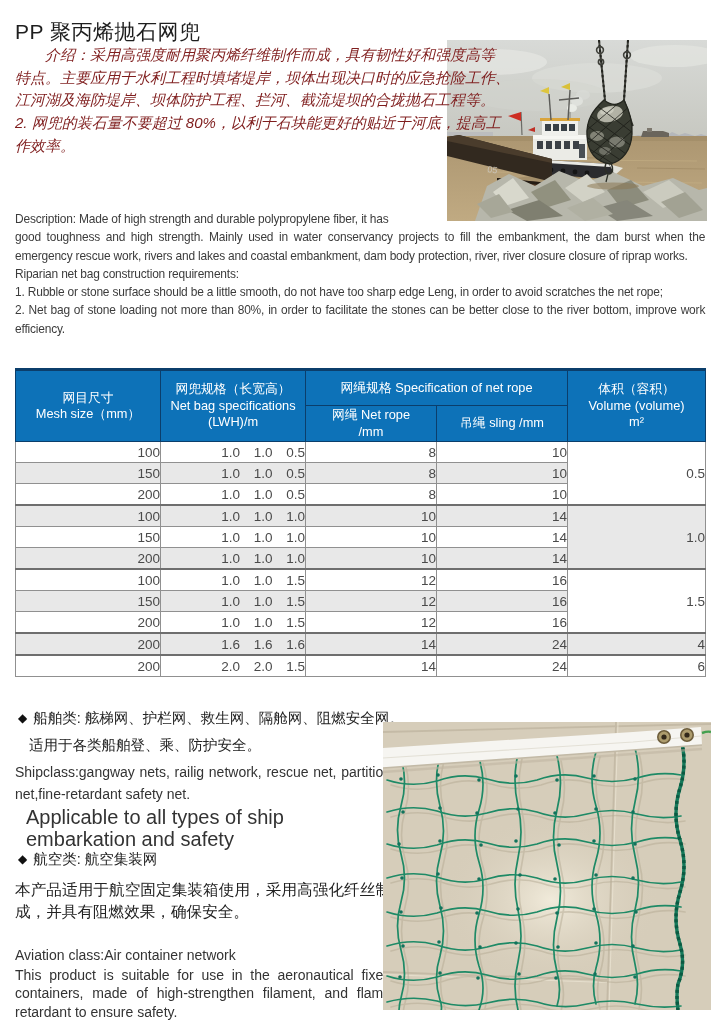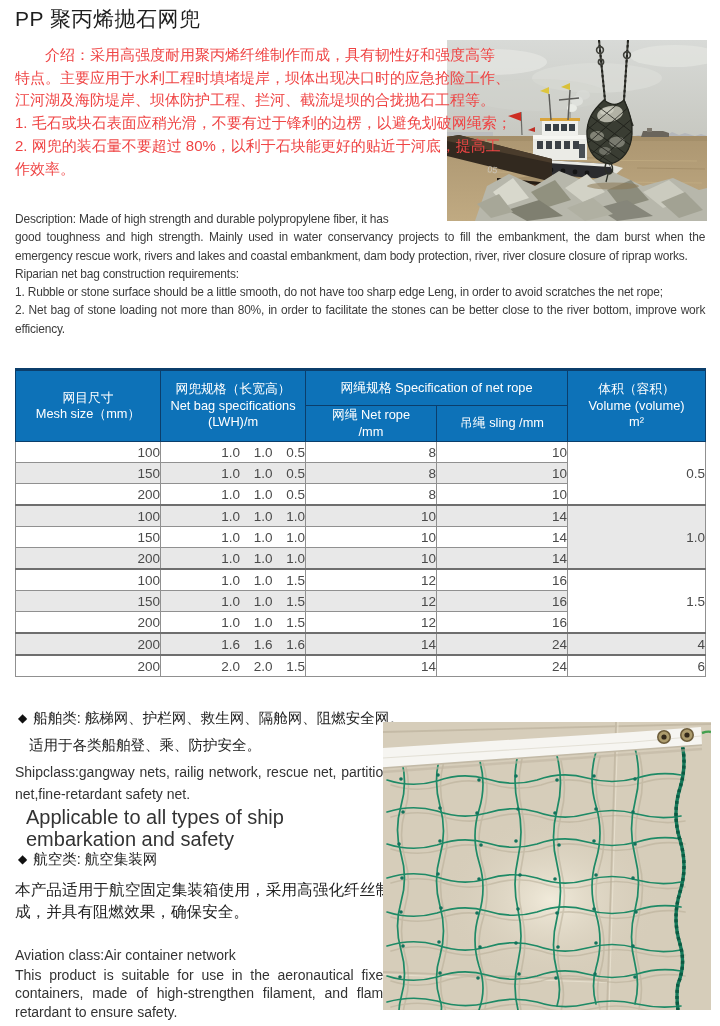--- a/index.html
+++ b/index.html
@@ -2,26 +2,26 @@
 <html><head>
 <meta charset="utf-8">
 <style>
   html,body { margin:0; padding:0; background:#ffffff; }
   .page {
     position:relative; width:720px; height:1026px; background:#fff;
     font-family:"Liberation Sans","DejaVu Sans",sans-serif; color:#3a3a3a;
     overflow:hidden;
   }
   .title {
-    position:absolute; left:15px; top:5px;
+    position:absolute; left:15px; top:18px;
     font-size:21px; font-weight:500; color:#1e1e1e; letter-spacing:.5px;
   }
   
   .intro { position:absolute; left:15px; top:44px; width:434px;
-           font-size:15px; line-height:22.7px; color:#ef4444; }
+           font-size:15px; line-height:22.7px; color:#7f1d1d;font-style:italic; }
   .intro .ln { white-space:nowrap; }
   
   .desc { position:absolute; left:15px; top:210px; width:751px;
           transform:scaleX(.919); transform-origin:left top;
           font-size:13px; line-height:18.3px; letter-spacing:-.2px;
           text-align:justify; color:#3c3c3c; }
   
   .photo-top { position:absolute; left:447px; top:40px; width:260px; height:181px; }
   .photo-net { position:absolute; left:383px; top:722px; width:328px; height:288px; }
   .photo-top svg, .photo-net svg { display:block; width:100%; height:100%; }
@@ -218,21 +218,20 @@
         <path d="M159,123 q-3,9 3,11 q6,-2 2,-11" fill="none" stroke="#2c2e26" stroke-width="1.5"></path>
         <line x1="161" y1="134" x2="159" y2="142" stroke="#2c2e26" stroke-width="1.3"></line>
       </g>
     </svg>
   </div>
 
   <div class="intro">
     <div class="ln">　　介绍：采用高强度耐用聚丙烯纤维制作而成，具有韧性好和强度高等</div>
     <div class="ln">特点。主要应用于水利工程时填堵堤岸，坝体出现决口时的应急抢险工作、</div>
     <div class="ln">江河湖及海防堤岸、坝体防护工程、拦河、截流堤坝的合拢抛石工程等。</div>
-    <div class="ln">1. 毛石或块石表面应稍光滑，不要有过于锋利的边楞，以避免划破网绳索；</div>
     <div class="ln">2. 网兜的装石量不要超过 80%，以利于石块能更好的贴近于河底，提高工</div>
     <div class="ln">作效率。</div>
   </div>
 
   <div class="desc">
     <div>Description: Made of high strength and durable polypropylene fiber, it has</div>
     <div>good toughness and high strength. Mainly used in water conservancy projects to fill the embankment, the dam burst when the emergency rescue work, rivers and lakes and coastal embankment, dam body protection, river, river closure closure of riprap works.</div>
     <div>Riparian net bag construction requirements:</div>
     <div>1. Rubble or stone surface should be a little smooth, do not have too sharp edge Leng, in order to avoid scratches the net rope;</div>
     <div>2. Net bag of stone loading not more than 80%, in order to facilitate the stones can be better close to the river bottom, improve work efficiency.</div>

